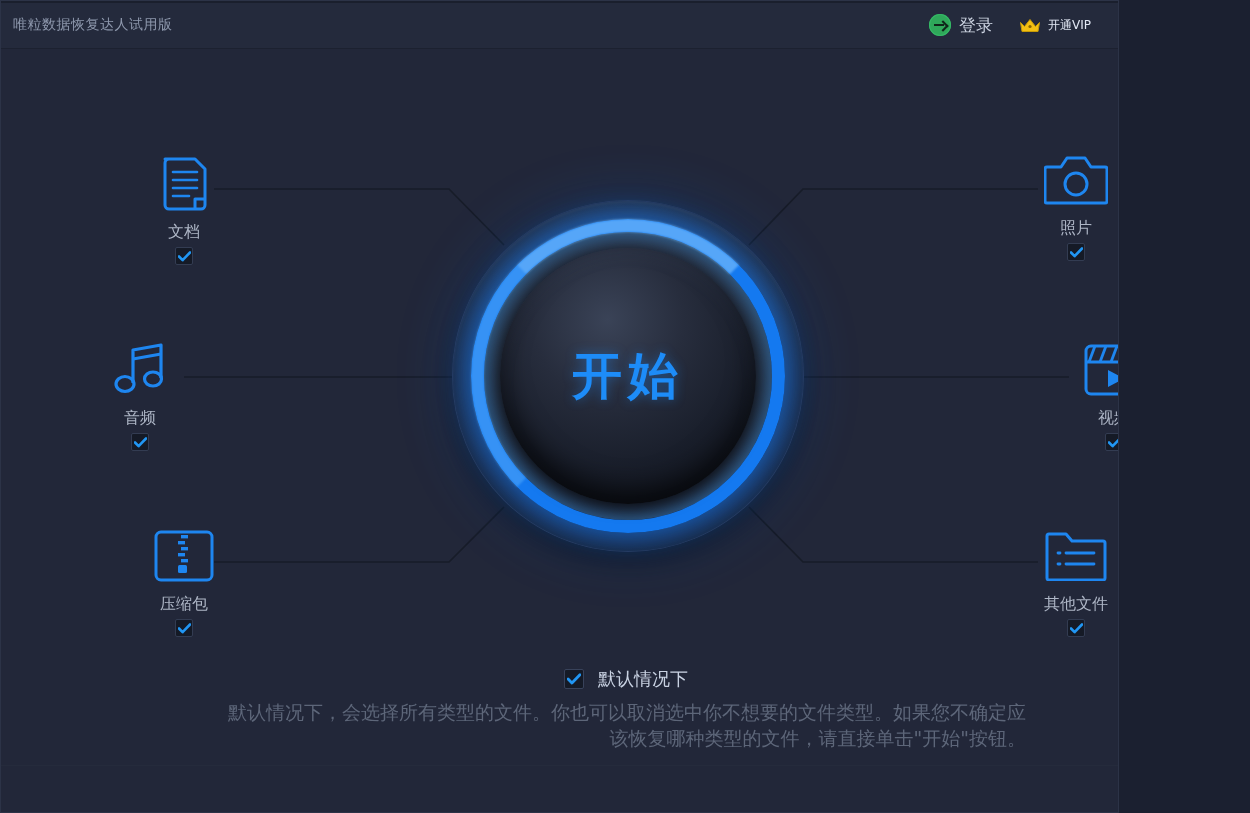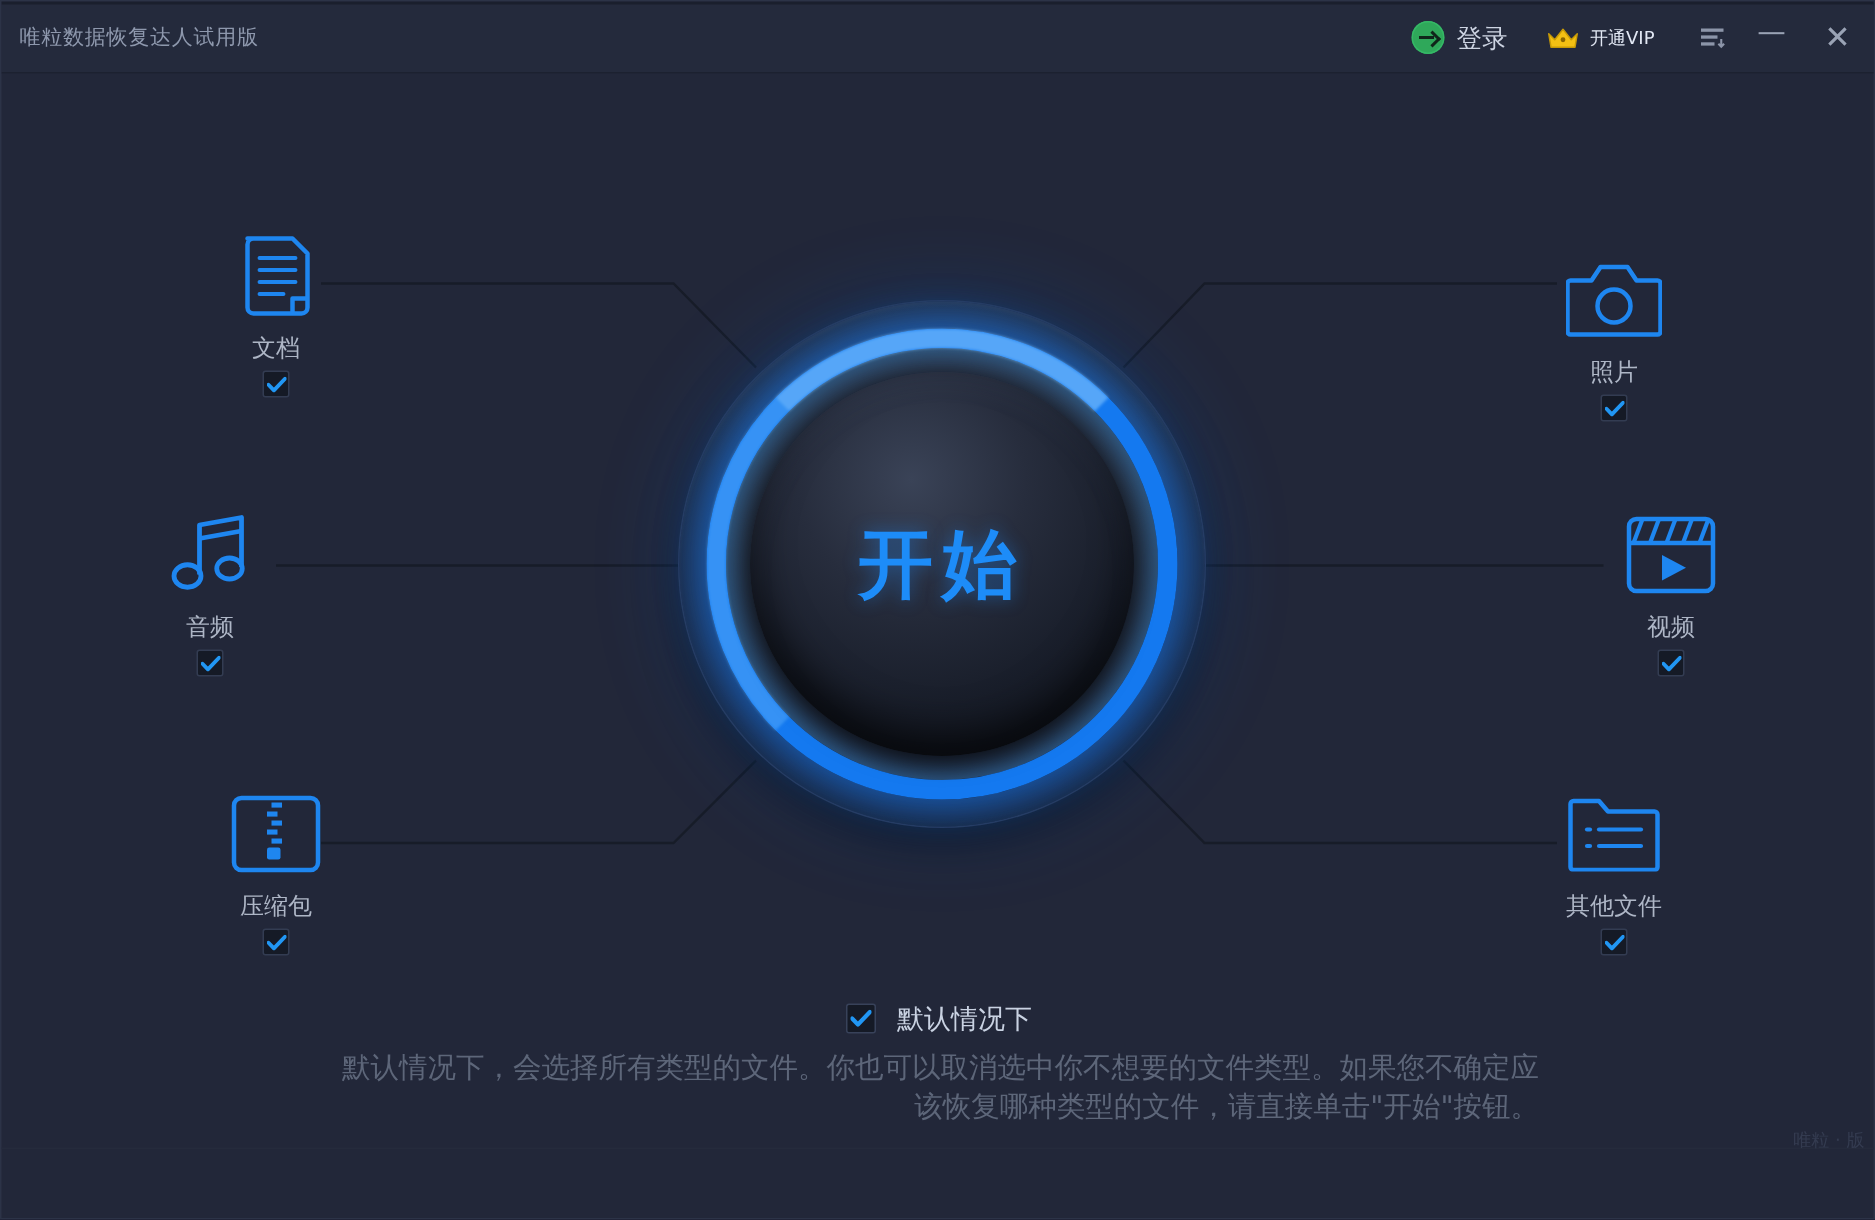--- a/index.html
+++ b/index.html
@@ -9,21 +9,21 @@
   }
   body {
     width: 1250px;
     height: 813px;
     overflow: hidden;
     font-family: "DejaVu Sans", "Liberation Sans", sans-serif;
     -webkit-font-smoothing: antialiased;
   }
   #app {
     position: relative;
-    width: 1250px;
+    width: 1119px;
     height: 813px;
     background: #222739;
     box-sizing: border-box;
     border: 1px solid #2c3347;
     overflow: hidden;
   }
 
   
   .titlebar {
     position: absolute;
@@ -45,21 +45,21 @@
   }
   .app-title {
     margin-left: 12px;
     color: #8e98ad;
     font-size: 14px;
     letter-spacing: .5px;
     white-space: nowrap;
   }
   .tb-right {
     position: absolute;
-    right: 4px; top: 0;
+    right: 16px; top: 0;
     height: 48px;
     display: flex;
     align-items: center;
     padding-right: 0;
   }
   .tb-item {
     display: flex;
     align-items: center;
     height: 48px;
     cursor: pointer;
@@ -234,21 +234,21 @@
     border-radius: 2px;
     display: flex;
     align-items: center;
     justify-content: center;
     box-sizing: border-box;
   }
   .cbox svg { display:block; }
 
   
   #node-doc    { left: 118px; top: 106px; }
-  #node-photo  { left: 1010px; top: 122px; }
+  #node-photo  { left: 1010px; top: 102px; }
   #node-audio  { left: 74px;  top: 292px; }
   #node-video  { left: 1048px; top: 292px; }
   #node-zip    { left: 118px; top: 478px; }
   #node-other  { left: 1010px; top: 478px; }
 
   
   .allrow {
     position: absolute;
     left: 0; top: 618px;
     width: 1250px;

